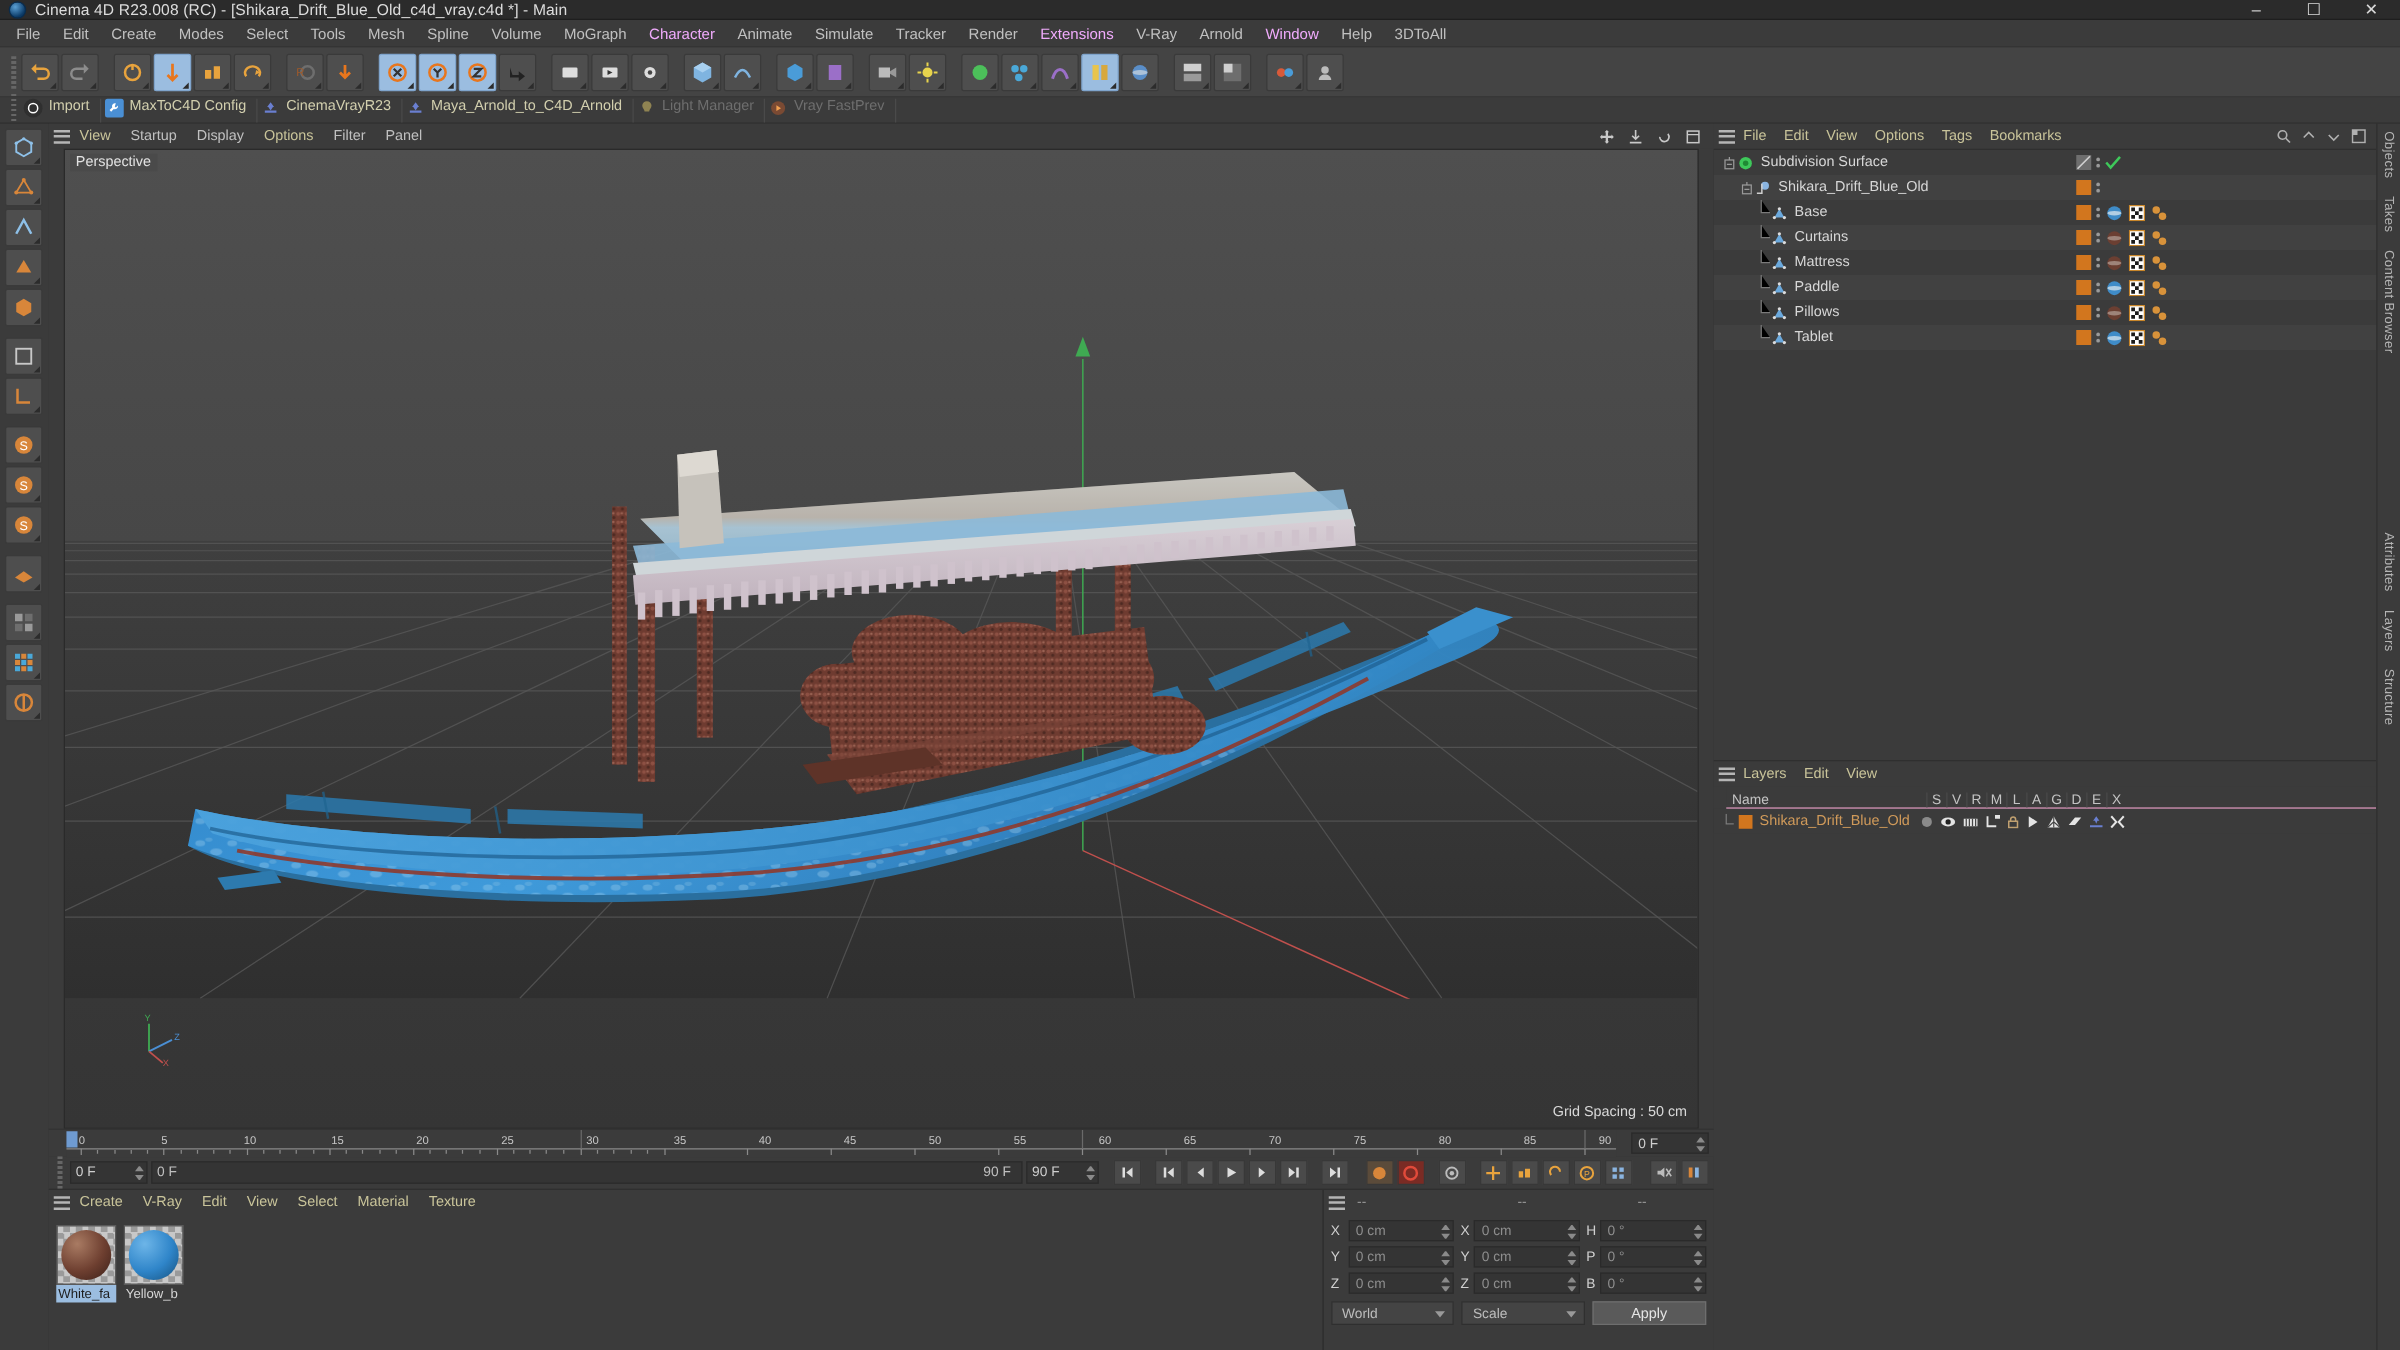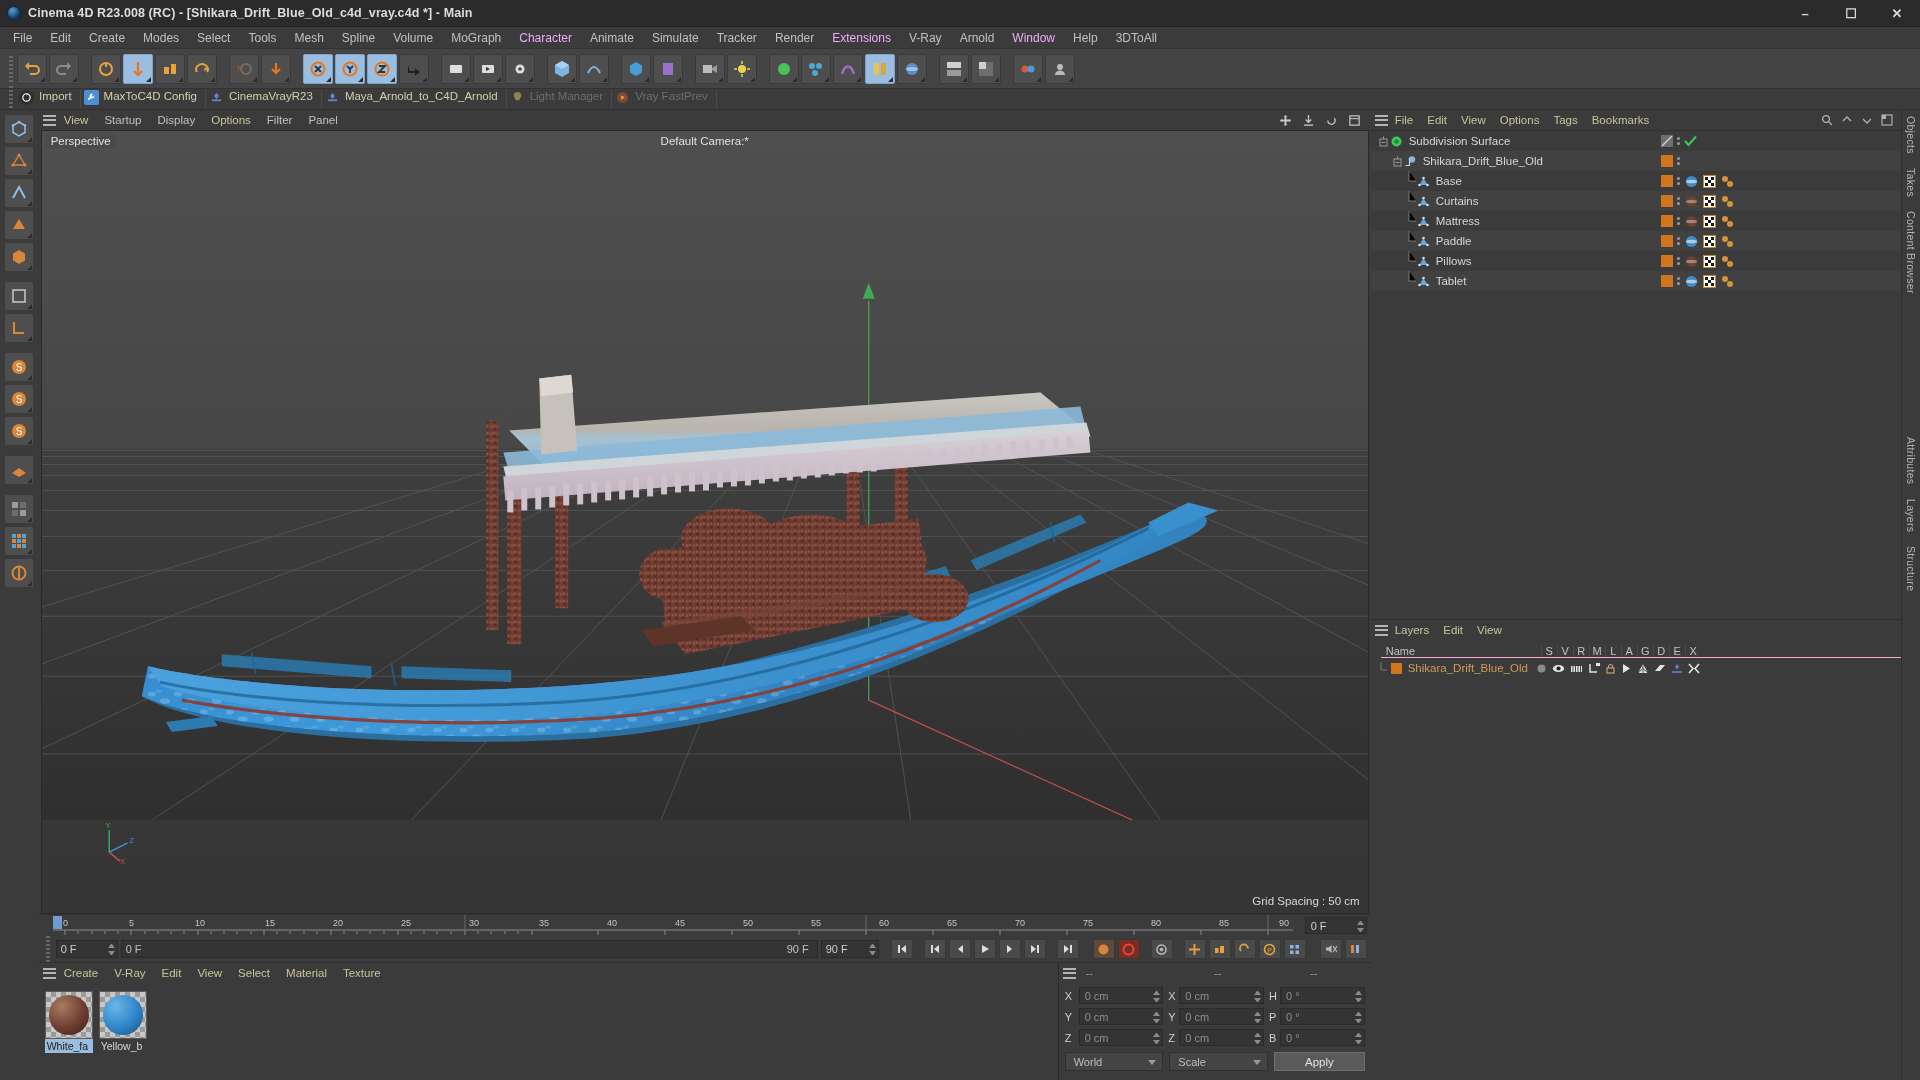--- a/index.html
+++ b/index.html
@@ -7,24 +7,23 @@
     width: 1920px; height: 1080px;
     background: #3b3b3b;
     font-family: "Liberation Sans", sans-serif;
     font-size: 12px;
     color: #c8c8c8;
     overflow: hidden;
     -webkit-font-smoothing: antialiased;
   }
   
   #titlebar {
-    height: 27px; background: #2b2b2b;
+    height: 16px; background: #2b2b2b;
     display: flex; align-items: center;
     border-bottom: 1px solid #1e1e1e;
-    font-weight: bold;
   }
   #titlebar .appicon {
     width: 14px; height: 14px; margin: 0 7px 0 7px;
     border-radius: 50%;
     background: radial-gradient(circle at 35% 30%, #5a9fd4, #0b3a66 70%);
     border: 1px solid #0a2c4d;
   }
   #titlebar .ttl { font-size: 12.5px; color: #dcdcdc; letter-spacing: .1px; }
   #titlebar .wbtns { margin-left: auto; display: flex; height: 100%; }
   #titlebar .wbtn {
@@ -87,21 +86,21 @@
   #center { width: 1332px; display: flex; flex-direction: column; background: #3b3b3b; }
   
   #vpmenu { height: 20px; background: #3b3b3b; display: flex; align-items: center;
             padding-left: 4px; position: relative; }
   #vpmenu .mi { padding: 1px 8px; font-size: 11.5px; color: #c9c49a; }
   #vpmenu .mi.gray { color: #c0c0c0; }
   #vpmenu .vpicons { position: absolute; right: 10px; display: flex; gap: 10px; align-items:center; }
   
   #viewport { flex: 1; position: relative; overflow: hidden;
     background: linear-gradient(to bottom, #4c4c4c 0%, #484848 46%, #3d3d3d 46.2%, #353535 100%);
-    border: 1px solid #2a2a2a; margin: 0 2px;
+    border: 1px solid #2a2a2a; margin: 0 12px;
   }
   #vplabel { position: absolute; left: 4px; top: 3px; font-size: 11.5px; color: #e2e2e2;
              background: #4a4a4a; padding: 1px 5px; }
   #vpcam { position: absolute; left: 0; right: 0; top: 4px; text-align: center;
            font-size: 11.5px; color: #e0e0e0; }
   #vpgrid { position: absolute; inset: 0; }
   #vpgridspacing { position: absolute; right: 8px; bottom: 6px; font-size: 11.5px; color: #d8d8d8; }
   #axisgizmo { position: absolute; left: 58px; bottom: 48px; width: 46px; height: 46px; }
   
   #timeline { height: 22px; background: #3b3b3b; position: relative; border-top:1px solid #333; }
@@ -807,23 +806,20 @@
         <ellipse cx="688" cy="408" rx="48" ry="30" fill="url(#fabricP)"></ellipse>
         <ellipse cx="894" cy="468" rx="34" ry="24" fill="url(#fabricP)"></ellipse>
         <ellipse cx="628" cy="444" rx="30" ry="26" fill="url(#fabricP)"></ellipse>
 
         <path d="M600 500 L 700 486 L 714 500 L 612 516 Z" fill="#5e3328"></path>
 
         <path d="M124 592 L 170 586 L 176 596 L 130 602 Z" fill="#2d7aae"></path>
       </svg>
 
       <div id="vplabel">Perspective</div>
-      <div id="vpcam">
-        <span>Default Camera</span><span>:*</span>
-      </div>
       <div id="vpgridspacing">Grid Spacing : 50 cm</div>
       <svg id="axisgizmo" viewBox="0 0 50 50">
         <line x1="10" y1="36" x2="10" y2="12" stroke="#3faa52" stroke-width="1.6"></line>
         <line x1="10" y1="36" x2="30" y2="26" stroke="#4a8fd4" stroke-width="1.6"></line>
         <line x1="10" y1="36" x2="22" y2="46" stroke="#c0504d" stroke-width="1.6"></line>
         <text x="6" y="10" font-size="8" fill="#3faa52" font-family="sans-serif">Y</text>
         <text x="32" y="26" font-size="8" fill="#4a8fd4" font-family="sans-serif">Z</text>
         <text x="22" y="49" font-size="8" fill="#c0504d" font-family="sans-serif">X</text>
       </svg>
     </div>

